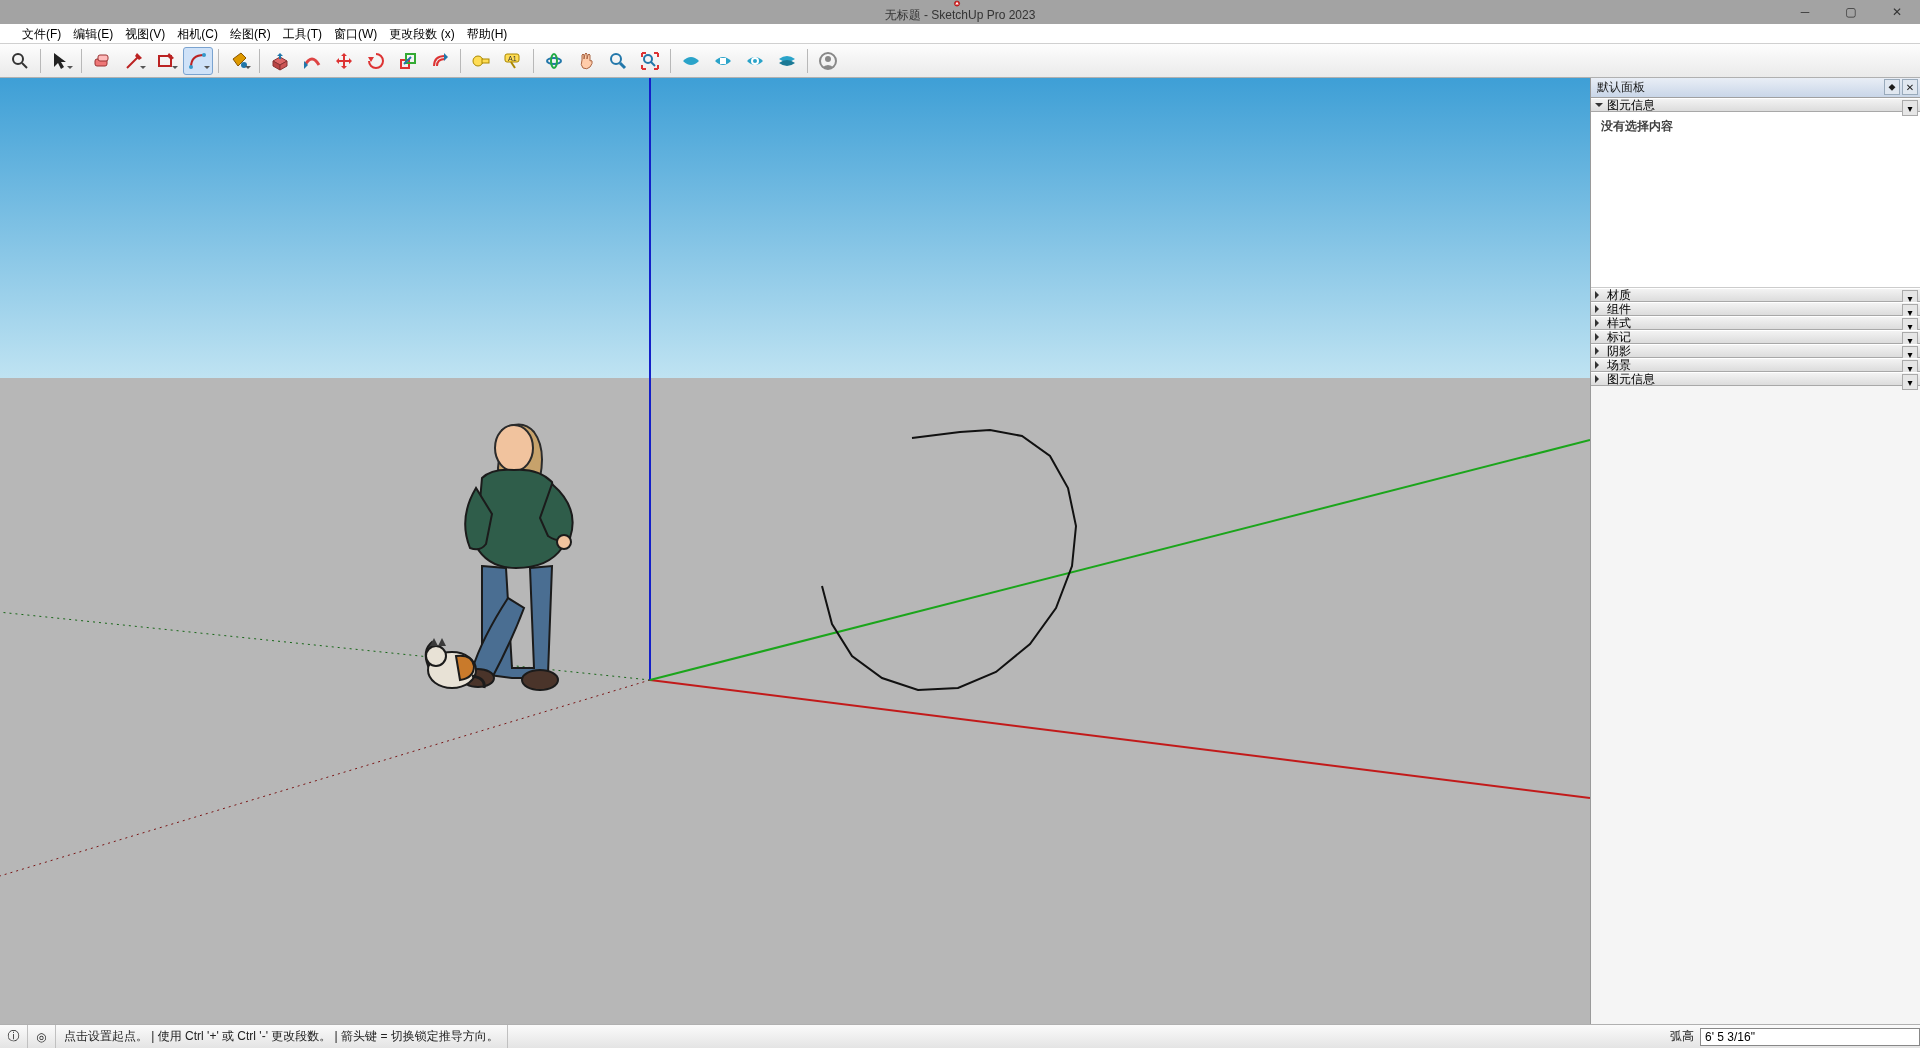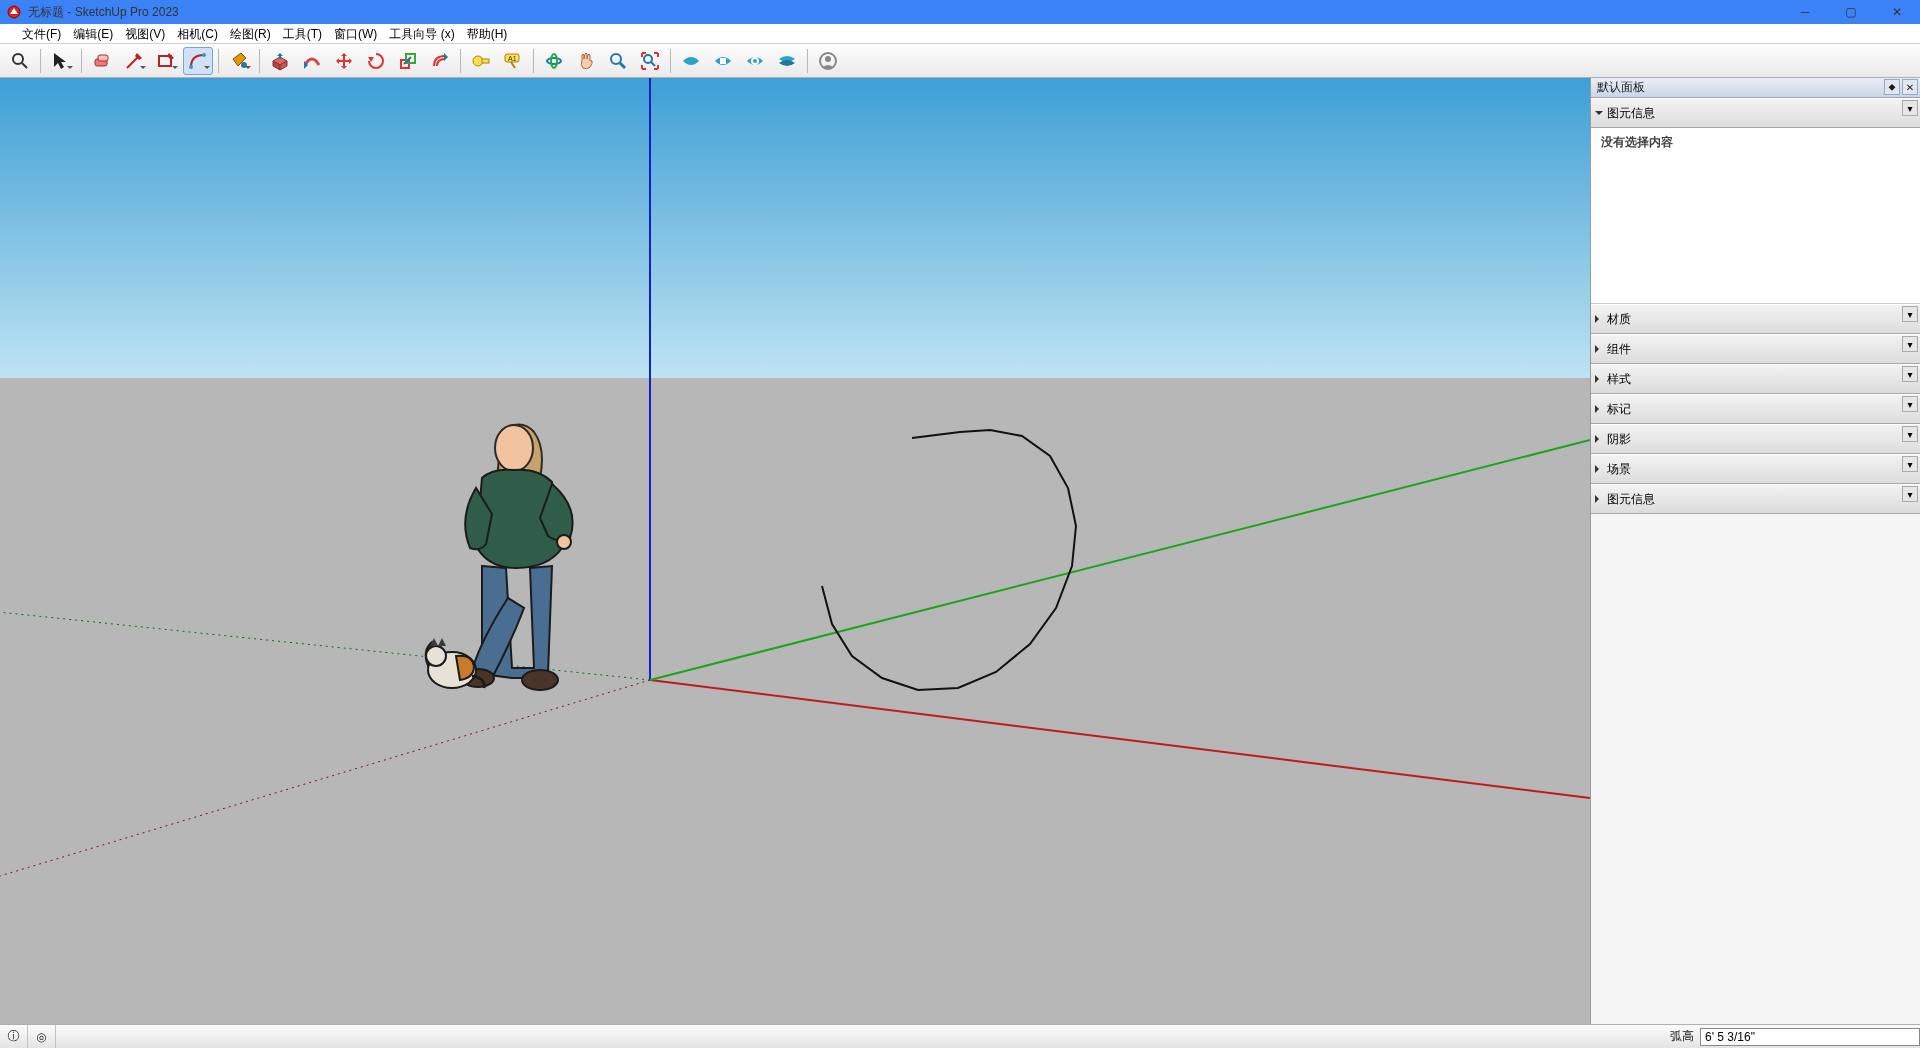--- a/index.html
+++ b/index.html
@@ -1,19 +1,19 @@
 <!DOCTYPE html>
 <html><head>
 <meta charset="utf-8">
 <style>
 * { margin:0; padding:0; box-sizing:border-box; font-family:"Microsoft YaHei","Segoe UI",sans-serif; }
 body { width:1920px; height:1048px; background:#fff; overflow:hidden; display:flex; flex-direction:column; }
 
 
-.titlebar { height:24px; background:#3b82f6; display:flex; align-items:center; padding:0 6px; font-size:12px; color:#333; position:relative; }
+.titlebar { height:24px; background:#a3a3a3; display:flex; align-items:center; padding:0 6px; font-size:12px; color:#333; position:relative;flex-direction:column; }
 .titlebar .app-icon { width:16px; height:16px; margin-right:6px; }
 .titlebar .win-controls { position:absolute; right:0; top:0; height:24px; display:flex; }
 .titlebar .win-controls div { width:46px; display:flex; align-items:center; justify-content:center; font-size:12px; color:#333; }
 
 
 .menubar { height:20px; background:#fff; display:flex; align-items:center; padding-left:16px; font-size:12px; color:#000; border-bottom:1px solid #d0d0d0; }
 .menubar .menu-item { padding:0 6px; height:20px; line-height:20px; }
 
 
 .toolbar { height:34px; background:linear-gradient(#fdfdfd,#eaeaea); border-bottom:1px solid #b0b0b0; display:flex; align-items:center; padding:0 4px; }
@@ -26,21 +26,21 @@
 
 .workspace { flex:1; display:flex; min-height:0; }
 .viewport { flex:1; position:relative; overflow:hidden; background:#b7b7b7; }
 .viewport svg { position:absolute; inset:0; }
 
 
 .rpanel { width:330px; background:#f5f5f5; border-left:1px solid #9a9a9a; display:flex; flex-direction:column; }
 .rpanel .tray-title { height:20px; background:linear-gradient(#e9eef6,#c9d6e8); border-bottom:1px solid #a0a0a0; display:flex; align-items:center; padding:0 6px; font-size:12px; color:#1a1a1a; position:relative; }
 .rpanel .tray-title .tray-ctrls { position:absolute; right:2px; top:1px; display:flex; gap:2px; }
 .rpanel .tray-title .tray-ctrls span { width:16px; height:16px; background:#e0e7f0; border:1px solid #9ab; font-size:10px; display:flex; align-items:center; justify-content:center; }
-.rpanel .section { height:30px; background:linear-gradient(#f3f3f3,#dcdcdc); border-top:1px solid #fff; border-bottom:1px solid #a8a8a8; display:flex; align-items:center; font-size:12px; padding:0 4px; color:#000; position:relative; }
+.rpanel .section { height:14px; background:linear-gradient(#f3f3f3,#dcdcdc); border-top:1px solid #fff; border-bottom:1px solid #a8a8a8; display:flex; align-items:center; font-size:12px; padding:0 4px; color:#000; position:relative; }
 .rpanel .section .tri { width:0;height:0;border:4px solid transparent;border-left-color:#333;margin-right:4px; }
 .rpanel .section.open .tri { border-left-color:transparent; border-top-color:#333; margin-top:4px; }
 .rpanel .section .sbtn { position:absolute; right:2px; top:1px; width:16px; height:16px; background:#e6e6e6; border:1px solid #aaa; font-size:10px; display:flex; align-items:center; justify-content:center; }
 .rpanel .section-body { background:#fff; font-size:12px; padding:6px 10px; color:#404040; height:176px; border-bottom:1px solid #ccc; }
 .rpanel .filler { flex:1; background:#f5f5f5; }
 
 
 .statusbar { height:24px; background:linear-gradient(#fbfbfb,#e4e4e4); border-top:1px solid #b0b0b0; display:flex; align-items:center; font-size:12px; color:#222; }
 .statusbar .cell { padding:0 8px; border-right:1px solid #c0c0c0; height:24px; display:flex; align-items:center; }
 .statusbar .cell.icon { width:28px; justify-content:center; }
@@ -65,21 +65,21 @@
 </div>
 
 <div class="menubar">
   <span class="menu-item">文件(F)</span>
   <span class="menu-item">编辑(E)</span>
   <span class="menu-item">视图(V)</span>
   <span class="menu-item">相机(C)</span>
   <span class="menu-item">绘图(R)</span>
   <span class="menu-item">工具(T)</span>
   <span class="menu-item">窗口(W)</span>
-  <span class="menu-item">工具向导 (x)</span>
+  <span class="menu-item">更改段数 (x)</span>
   <span class="menu-item">帮助(H)</span>
 </div>
 
 <div class="toolbar" id="toolbar">
     <div class="tbtn" title="搜索">
       <svg class="tico" viewBox="0 0 20 20">
         <circle cx="8" cy="8" r="5" fill="none" stroke="#333" stroke-width="2"></circle>
         <line x1="12" y1="12" x2="17" y2="17" stroke="#333" stroke-width="2"></line>
       </svg>
     </div>
@@ -341,16 +341,17 @@
         <span>图元信息</span>
         <span class="sbtn">▾</span>
       </div>
     <div class="filler"></div>
   </div>
 </div>
 
 <div class="statusbar">
   <div class="cell icon">ⓘ</div>
   <div class="cell icon">◎</div>
+  <div class="cell">点击设置起点。 | 使用 Ctrl '+' 或 Ctrl '-' 更改段数。 | 箭头键 = 切换锁定推导方向。</div>
   <div class="spacer"></div>
   <div class="measure-label">弧高</div>
   <input class="measure" value="6' 5 3/16&quot;" style="">
 </div>
 
 </body></html>

